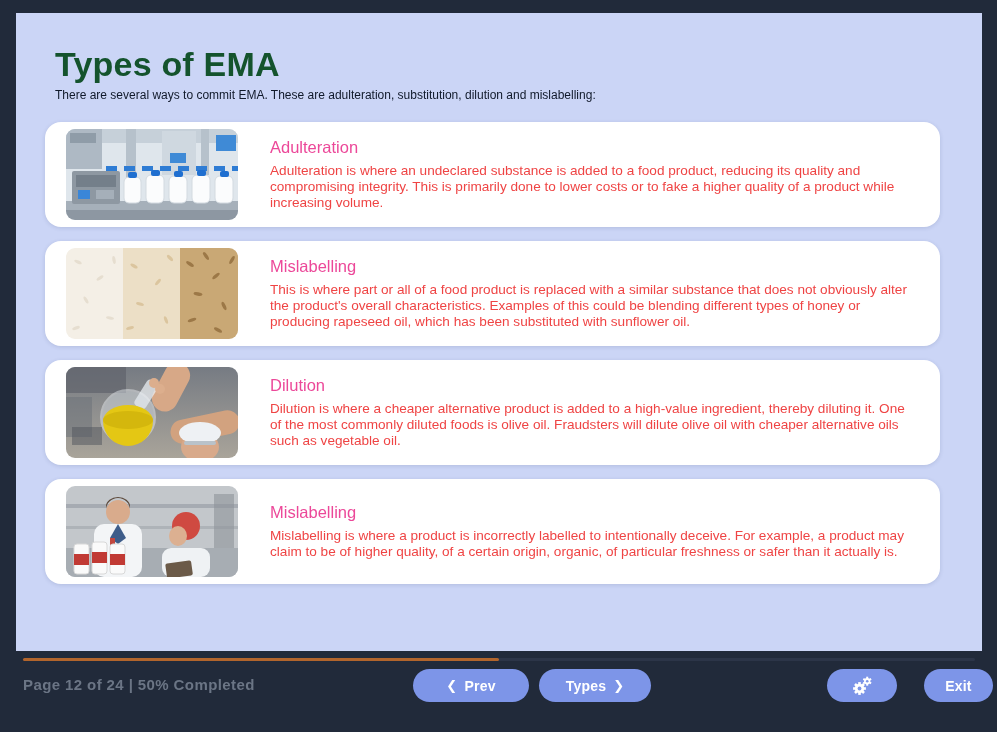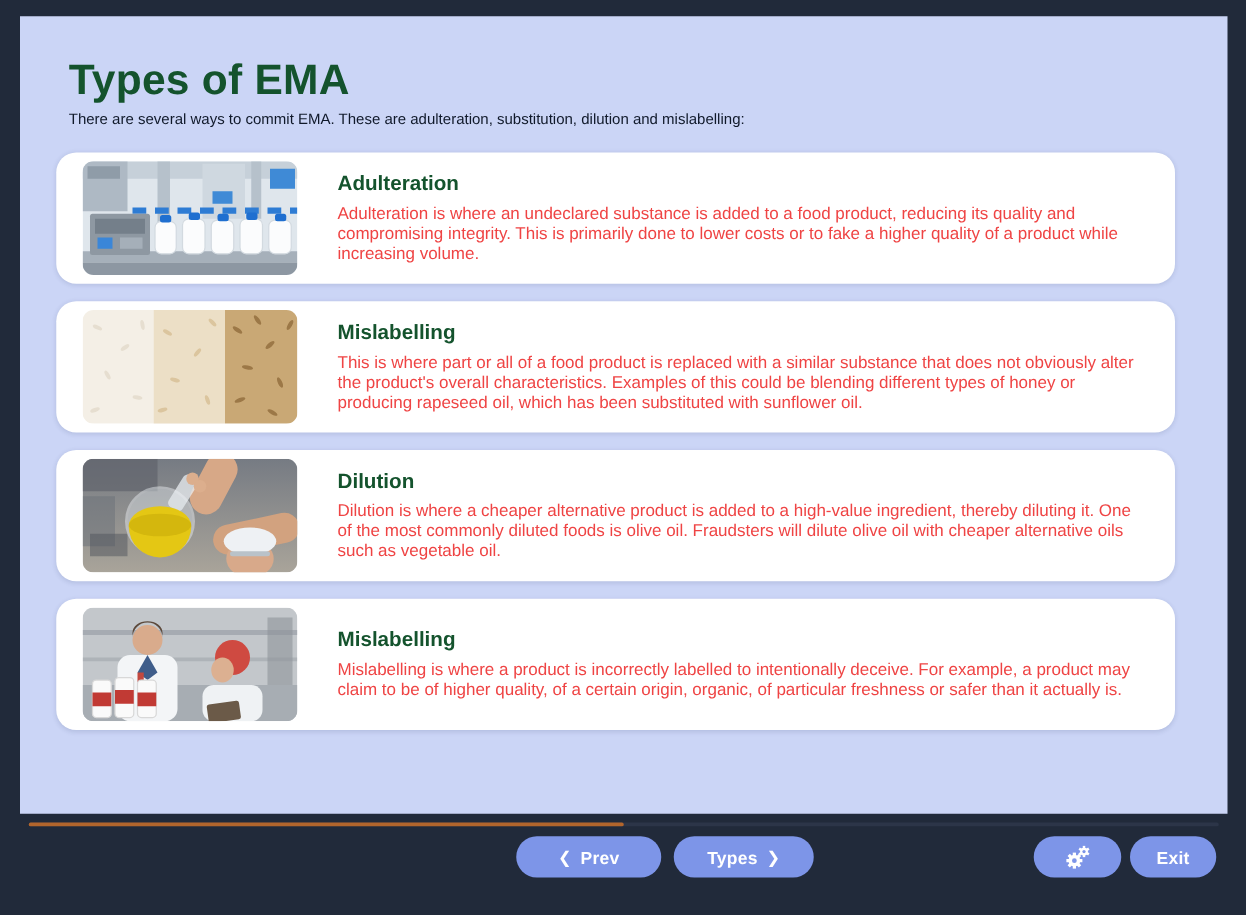--- a/index.html
+++ b/index.html
@@ -27,21 +27,21 @@
     background:#ffffff;border-radius:16px;height:105px;margin-bottom:14px;
     box-shadow:0 1px 4px rgba(30,40,90,.14);
   }
   .thumb{
     flex:0 0 172px;width:172px;height:91px;margin-left:21px;
     border-radius:9px;overflow:hidden;position:relative;
   }
   .thumb svg{display:block;width:172px;height:91px;}
   .card-text{margin-left:32px;margin-right:28px;max-width:645px;}
   .card-title{
-    margin:0 0 6px 0;font-size:16.5px;font-weight:700;color:#14532d;
+    margin:0 0 6px 0;font-size:16.5px;font-weight:400;color:#ec4899;
   }
   .card-body{
     margin:0;font-size:13.6px;line-height:16.4px;color:#ef4444;
   }
   
   .progress-track{
     position:absolute;left:23px;top:658px;width:952px;height:3px;
     background:#2c3548;border-radius:2px;
   }
   .progress-fill{height:3px;border-radius:2px;background:#b2652c;width:0;}
@@ -53,21 +53,21 @@
     position:absolute;top:669px;height:33px;border:none;border-radius:17px;
     background:#7d95e8;color:#ffffff;font-family:inherit;
     font-size:14px;font-weight:700;letter-spacing:.2px;cursor:pointer;
     display:flex;align-items:center;justify-content:center;gap:7px;
     padding:0;
   }
   .btn .chev{font-size:13px;font-weight:700;line-height:1;}
   #prevBtn{left:413px;width:116px;}
   #nextBtn{left:539px;width:112px;}
   #settingsBtn{left:827px;width:70px;}
-  #exitBtn{left:904px;width:69px;text-align:right;}
+  #exitBtn{left:924px;width:69px;text-align:right;}
 </style>
 </head>
 <body>
 
 <div class="stage">
 
   <div class="slide">
     <div class="slide-header">
       <h1 class="page-title">Types of EMA</h1>
       <p class="page-subtitle">There are several ways to commit EMA. These are adulteration, substitution, dilution and mislabelling:</p>
@@ -245,20 +245,21 @@
         </div>
       </div>
 
     </div>
   </div>
 
   <div class="progress-track">
     <div class="progress-fill" style="width: 50%;"></div>
   </div>
 
+  <div class="page-status">Page 12 of 24 | 50% Completed</div>
 
   <button class="btn" id="prevBtn">
     <span class="chev">❮</span>
     <span>Prev</span>
   </button>
 
   <button class="btn" id="nextBtn">
     <span>Types</span>
     <span class="chev">❯</span>
   </button>

